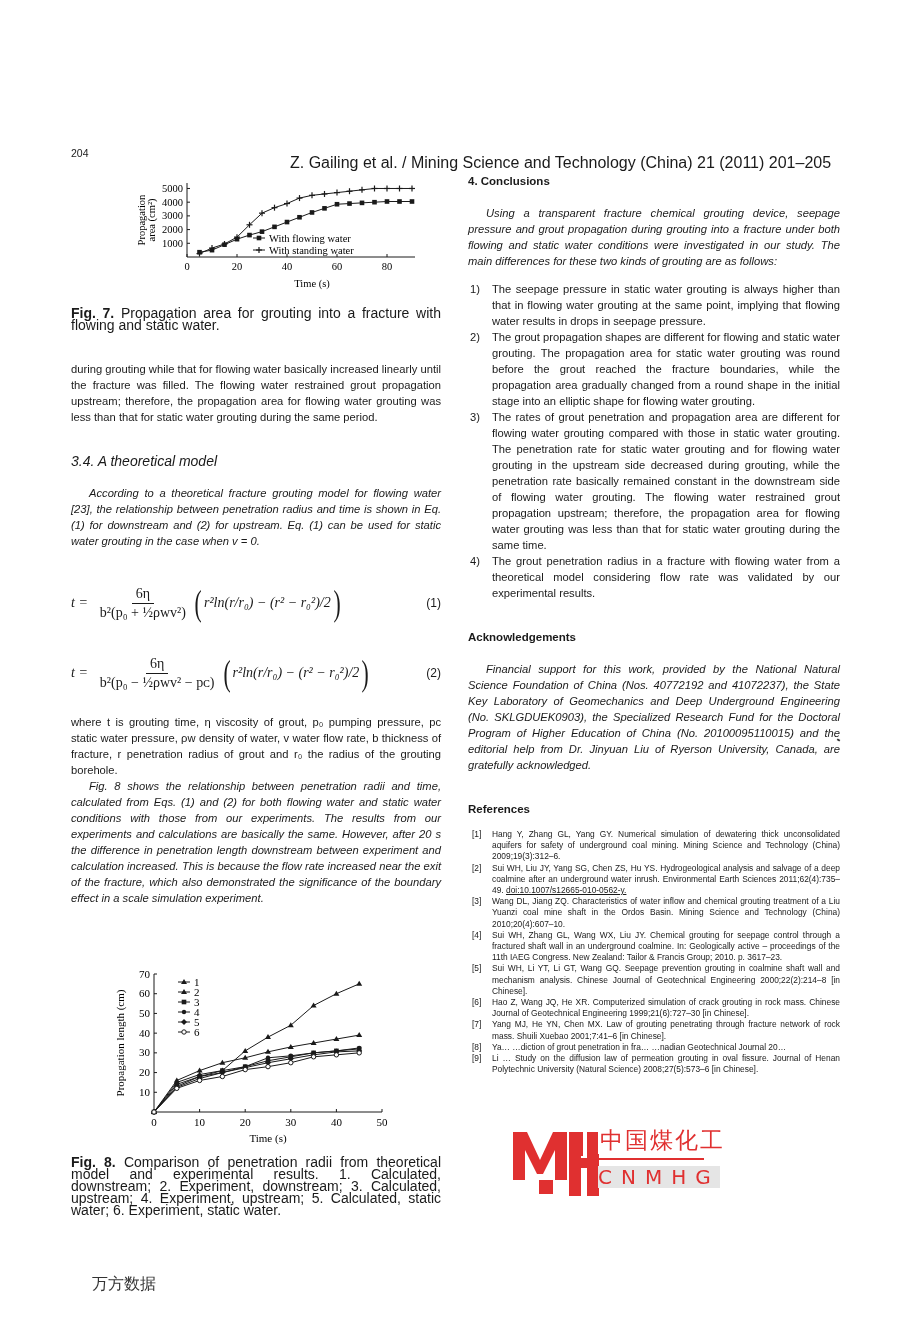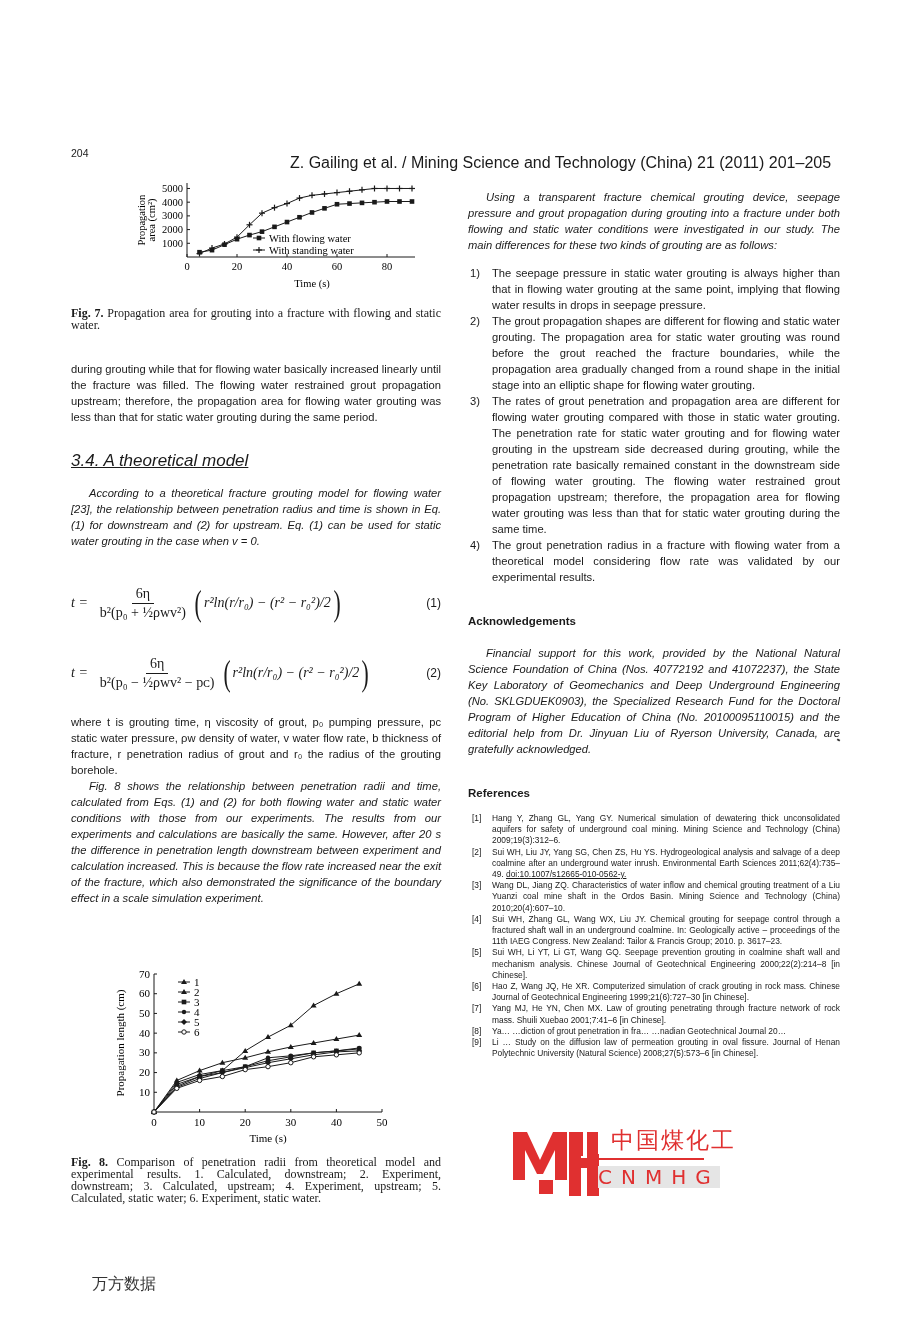--- a/index.html
+++ b/index.html
@@ -5,40 +5,40 @@
   html, body { margin: 0; padding: 0; background: #ffffff; }
   body { width: 904px; height: 1320px; position: relative; overflow: hidden;
          font-family: "Liberation Serif", serif; color: #1a1a1a; }
   .hdr-page { position: absolute; left: 71px; top: 147px; font-size: 10.5px; font-family: "Liberation Sans", sans-serif; }
   .hdr-journal { position: absolute; left: 290px; top: 154px; font-size: 16px; font-family: "Liberation Sans", sans-serif; }
   .col { position: absolute; font-family: "Liberation Sans", sans-serif; font-size: 11.2px; line-height: 16px; text-align: justify; }
   .col-left { left: 71px; width: 370px; }
   .col-right { left: 468px; width: 372px; }
   .p { margin: 0; }
   .indent { text-indent: 18px; font-style: italic; }
-  .caption { font-size: 12px; line-height: 12px; text-align: justify; font-family: Liberation Serif, serif; }
+  .caption { font-size: 14px; line-height: 12px; text-align: justify; }
   .caption b { font-weight: bold; }
-  .sec-italic { font-style: italic; font-size: 17px; text-decoration: underline; }
+  .sec-italic { font-style: italic; font-size: 14px; }
   .sec-bold { font-weight: bold; font-size: 11.5px; }
   .eq { position: absolute; left: 71px; width: 370px; height: 50px; font-family: "Liberation Serif", serif; font-size: 14px; }
   .eq-num { position: absolute; right: 0; top: 18px; font-family: "Liberation Sans", sans-serif; font-size: 12px; }
   .eq-body { position: absolute; left: 0; top: 0; display: flex; align-items: center; height: 50px; }
   .frac { display: inline-flex; flex-direction: column; align-items: center; vertical-align: middle; margin: 0 2px; }
   .frac .num { padding: 0 4px; border-bottom: 1px solid #1a1a1a; line-height: 18px; }
   .frac .den { padding: 0 4px; line-height: 18px; }
   .big-paren { font-size: 36px; font-weight: 100; line-height: 36px; transform: scaleX(0.6); display: inline-block; }
   .list { margin: 0; padding: 0; list-style: none; }
   .list li { position: relative; padding-left: 24px; }
   .list li .n { position: absolute; left: 2px; top: 0; }
   .refs { font-size: 8.4px; line-height: 11.2px; }
   .refs li { padding-left: 24px; position: relative; text-align: justify; }
   .refs li .n { position: absolute; left: 4px; }
   .doi { text-decoration: underline; margin-top: 45px; }
   .watermark-logo { position: absolute; left: 509px; top: 1128px; width: 136px; height: 70px; }
-  .wm-cn { position: absolute; left: 598px; top: 1126px; font-family: "DejaVu Sans", sans-serif; font-size: 23px; color: #e03030; background: #fff; letter-spacing: 2px; line-height: 28px; padding: 0 13px; }
+  .wm-cn { position: absolute; left: 598px; top: 1126px; font-family: "DejaVu Sans", sans-serif; font-size: 23px; color: #e03030; background: #fff; letter-spacing: 2px; line-height: 28px; padding: 0 2px; }
   .wm-en { position: absolute; left: 598px; top: 1166px; font-family: "DejaVu Sans", sans-serif; font-size: 20px; color: #e03030; letter-spacing: 9px; background: #e5e5e5; line-height: 22px; }
   .wm-line { position: absolute; left: 596px; top: 1158px; width: 108px; height: 2px; background: #e03030; }
   .footer-cn { position: absolute; left: 92px; top: 1274px; font-family: "DejaVu Sans", sans-serif; font-size: 16px; color: #333; }
   .chart { position: absolute; }
   svg text { font-family: "Liberation Serif", serif; }
   .tick-dot { position: absolute; left: 837px; top: 739px; width: 3px; height: 2px; background: #333; transform: rotate(30deg); }
 </style>
 </head>
 <body>
 
@@ -366,20 +366,21 @@
       <circle cx="74" cy="70" r="2.2" fill="#fff" stroke="#1a1a1a" stroke-width="1"></circle>
       <text x="84" y="73.5" font-size="11">6</text>
     </g>
   </svg>
 
 <div class="col col-left caption" style="top:1156px;">
   <b>Fig. 8.</b><span> Comparison of penetration radii from theoretical model and experimental results. 1. Calculated, downstream; 2. Experiment, downstream; 3. Calculated, upstream; 4. Experiment, upstream; 5. Calculated, static water; 6. Experiment, static water.</span>
 </div>
 
 <div class="col col-right" style="top:173px;">
+  <p class="p sec-bold">4.  Conclusions</p>
   <p class="p indent" style="margin-top:16px;">Using a transparent fracture chemical grouting device, seepage pressure and grout propagation during grouting into a fracture under both flowing and static water conditions were investigated in our study. The main differences for these two kinds of grouting are as follows:</p>
   <ol class="list" style="margin-top:12px;">
     <li><span class="n">1)</span><span>The seepage pressure in static water grouting is always higher than that in flowing water grouting at the same point, implying that flowing water results in drops in seepage pressure.</span></li>
     <li><span class="n">2)</span><span>The grout propagation shapes are different for flowing and static water grouting. The propagation area for static water grouting was round before the grout reached the fracture boundaries, while the propagation area gradually changed from a round shape in the initial stage into an elliptic shape for flowing water grouting.</span></li>
     <li><span class="n">3)</span><span>The rates of grout penetration and propagation area are different for flowing water grouting compared with those in static water grouting. The penetration rate for static water grouting and for flowing water grouting in the upstream side decreased during grouting, while the penetration rate basically remained constant in the downstream side of flowing water grouting. The flowing water restrained grout propagation upstream; therefore, the propagation area for flowing water grouting was less than that for static water grouting during the same time.</span></li>
     <li><span class="n">4)</span><span>The grout penetration radius in a fracture with flowing water from a theoretical model considering flow rate was validated by our experimental results.</span></li>
   </ol>
   <p class="p sec-bold" style="margin-top:28px;">Acknowledgements</p>
   <p class="p indent" style="margin-top:16px;">Financial support for this work, provided by the National Natural Science Foundation of China (Nos. 40772192 and 41072237), the State Key Laboratory of Geomechanics and Deep Underground Engineering (No. SKLGDUEK0903), the Specialized Research Fund for the Doctoral Program of Higher Education of China (No. 20100095110015) and the editorial help from Dr. Jinyuan Liu of Ryerson University, Canada, are gratefully acknowledged.</p>
   <p class="p sec-bold" style="margin-top:28px;">References</p>

